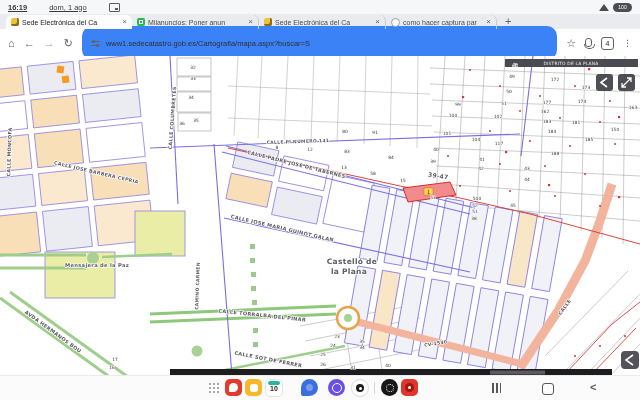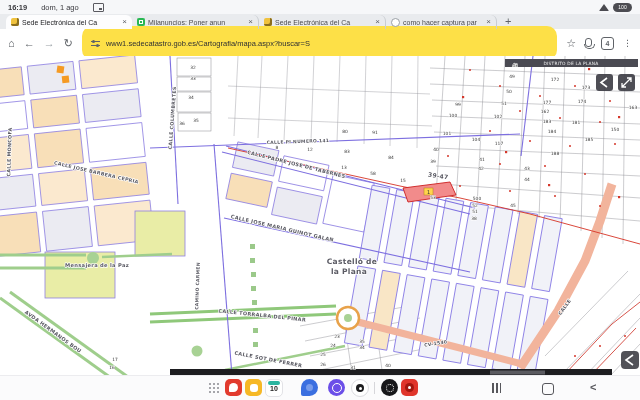--- a/index.html
+++ b/index.html
@@ -1,21 +1,21 @@
 <!DOCTYPE html>
 <html><head>
 <meta charset="utf-8">
 <style>
   html,body{margin:0;padding:0;}
   body{width:640px;height:400px;overflow:hidden;background:#fff;
        font-family:"Liberation Sans","DejaVu Sans",sans-serif;position:relative;}
   
   .statusbar{height:14px;background:#f6f7f9;display:flex;align-items:center;
              padding:0 8px;font-size:7.5px;color:#3a3a3f;justify-content:space-between;}
-  .sb-left{display:flex;align-items:flex-start;gap:14px;font-weight:bold;}
+  .sb-left{display:flex;align-items:flex-start;gap:22px;font-weight:bold;text-decoration:underline;}
   .cast-ic{width:9px;height:7px;border:1px solid #5a5a60;border-radius:1px;position:relative;}
   .cast-ic:after{content:"";position:absolute;right:1px;bottom:1px;width:3px;height:2px;background:#5a5a60;}
   .sb-right{display:flex;align-items:center;gap:4px;}
   .wifi{width:0;height:0;border-left:5px solid transparent;border-right:5px solid transparent;
         border-top:7px solid #4a4a50;transform:rotate(180deg);border-radius:1px;}
   .batt{min-width:15px;height:9px;background:#4c4c52;border-radius:5px;color:#fff;
         font-size:5px;display:flex;align-items:center;justify-content:center;padding:0 2px;}
   
   .tabstrip{height:15px;background:#e9ebee;display:flex;align-items:flex-end;padding-left:6px;}
   .tab{width:116px;height:14px;display:flex;align-items:center;gap:3px;padding:0 5px;
@@ -25,21 +25,21 @@
   .tab:not(.active){border-right:1px solid #c9ccd1;}
   .tab .close{color:#5f6368;font-size:8px;line-height:8px;cursor:default;}
   .fav{width:8px;height:8px;border-radius:2px;flex:none;}
   .fav.catastro{background:#f0c23e;box-shadow:inset -2px -2px 0 #8a6d1d;}
   .fav.milanuncios{background:#29b753;box-shadow:inset 0 0 0 2px #29b753,inset 0 0 0 3px #fff;}
   .fav.google{background:#fff;border:1px solid #9aa0a6;border-radius:50%;width:7px;height:7px;}
   .newtab{font-size:11px;color:#5f6368;margin-left:8px;margin-bottom:2px;}
   
   .urlrow{height:28px;background:#fff;display:flex;align-items:center;padding:0 8px;gap:9px;}
   .nav-ic{font-size:11px;color:#5f6368;line-height:1;}
-  .omnibox{flex:1;height:34px;background:#fde047;border-radius:10px;display:flex;
+  .omnibox{flex:1;height:34px;background:#3b82f6;border-radius:10px;display:flex;
            align-items:center;padding:0 9px;gap:6px;font-size:7.5px;color:#2f3033;}
   .tune{width:9px;height:7px;position:relative;}
   .tune:before,.tune:after{content:"";position:absolute;left:0;right:0;height:1px;background:#5f6368;}
   .tune:before{top:1px;} .tune:after{bottom:1px;}
   .tune i{position:absolute;width:3px;height:3px;border-radius:50%;background:#5f6368;top:0;left:1px;}
   .tune b{position:absolute;width:3px;height:3px;border-radius:50%;background:#5f6368;bottom:0;right:1px;}
   .mic{width:5px;height:7px;border:1px solid #5f6368;border-radius:3px;position:relative;margin-top:-2px;}
   .mic:after{content:"";position:absolute;left:-2px;top:5px;width:9px;height:4px;
              border:1px solid #5f6368;border-top:none;border-radius:0 0 5px 5px;}
   .tabcount{width:11px;height:11px;border:1.4px solid #5f6368;border-radius:3px;

